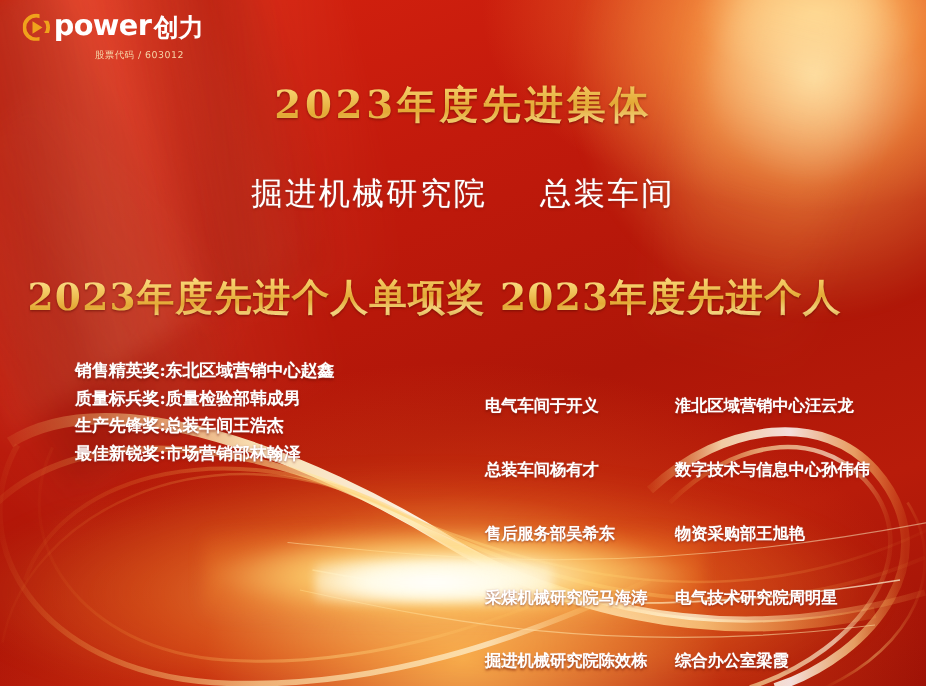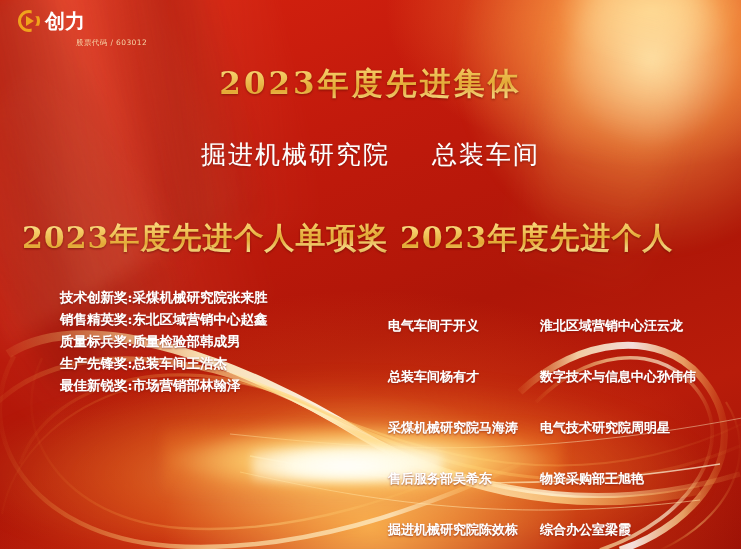--- a/index.html
+++ b/index.html
@@ -236,60 +236,60 @@
     <div class="swoosh-core"></div>
     <div class="swoosh-core2"></div>
   </div>
 
   <div class="logo-block">
     <div class="logo-row">
       <span class="logo-mark">
         <span class="ring"></span>
           <span class="arrow"></span>
       </span>
+      <span class="logo-word">power</span>
       <span class="logo-cn">创力</span>
     </div>
     <div class="logo-sub">股票代码 / 603012</div>
   </div>
 
   <div class="title-main gold">2023年度先进集体</div>
 
   <div class="title-sub">
     <span class="white-ink">掘进机械研究院</span>
     <span class="gap"></span>
     <span class="white-ink">总装车间</span>
   </div>
 
   <div class="sec-head-left gold">2023年度先进个人单项奖</div>
   <div class="sec-head-right gold">2023年度先进个人</div>
 
   <div class="col-left">
-    <div class="row white-ink">技术创新奖:采煤机械研究院张来胜</div>
     <div class="row white-ink">销售精英奖:东北区域营销中心赵鑫</div>
     <div class="row white-ink">质量标兵奖:质量检验部韩成男</div>
     <div class="row white-ink">生产先锋奖:总装车间王浩杰</div>
     <div class="row white-ink">最佳新锐奖:市场营销部林翰泽</div>
   </div>
 
   <div class="col-right">
     <div class="row">
       <span class="cell-a white-ink">电气车间于开义</span>
       <span class="cell-b white-ink">淮北区域营销中心汪云龙</span>
     </div>
     <div class="row">
       <span class="cell-a white-ink">总装车间杨有才</span>
       <span class="cell-b white-ink">数字技术与信息中心孙伟伟</span>
     </div>
     <div class="row">
+      <span class="cell-a white-ink">售后服务部吴希东</span>
+      <span class="cell-b white-ink">物资采购部王旭艳</span>
+    </div>
+    <div class="row">
       <span class="cell-a white-ink">采煤机械研究院马海涛</span>
       <span class="cell-b white-ink">电气技术研究院周明星</span>
     </div>
     <div class="row">
-      <span class="cell-a white-ink">售后服务部吴希东</span>
-      <span class="cell-b white-ink">物资采购部王旭艳</span>
-    </div>
-    <div class="row">
       <span class="cell-a white-ink">掘进机械研究院陈效栋</span>
       <span class="cell-b white-ink">综合办公室梁霞</span>
     </div>
   </div>
 
 </div>
 
 </body></html>

